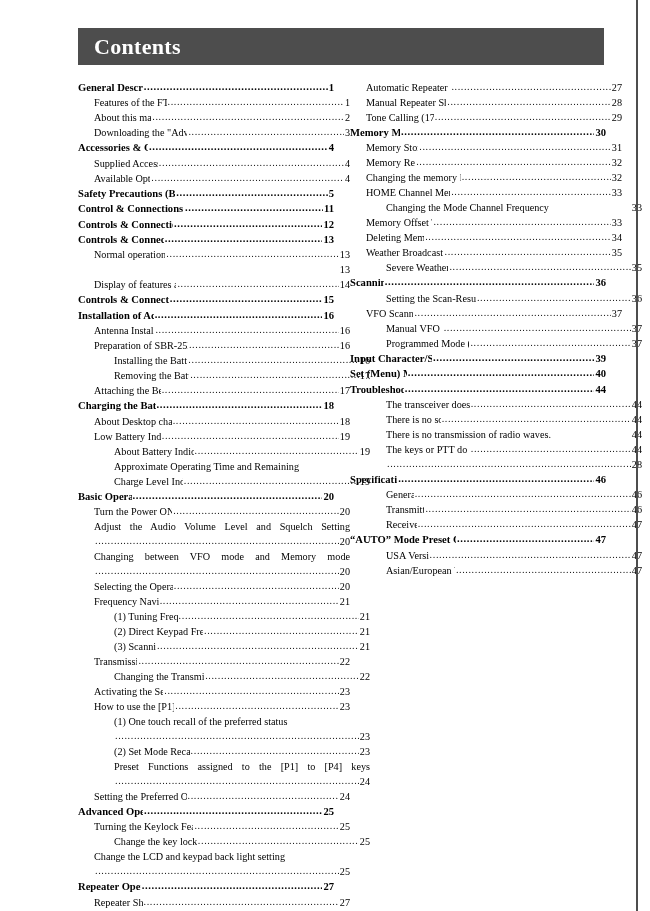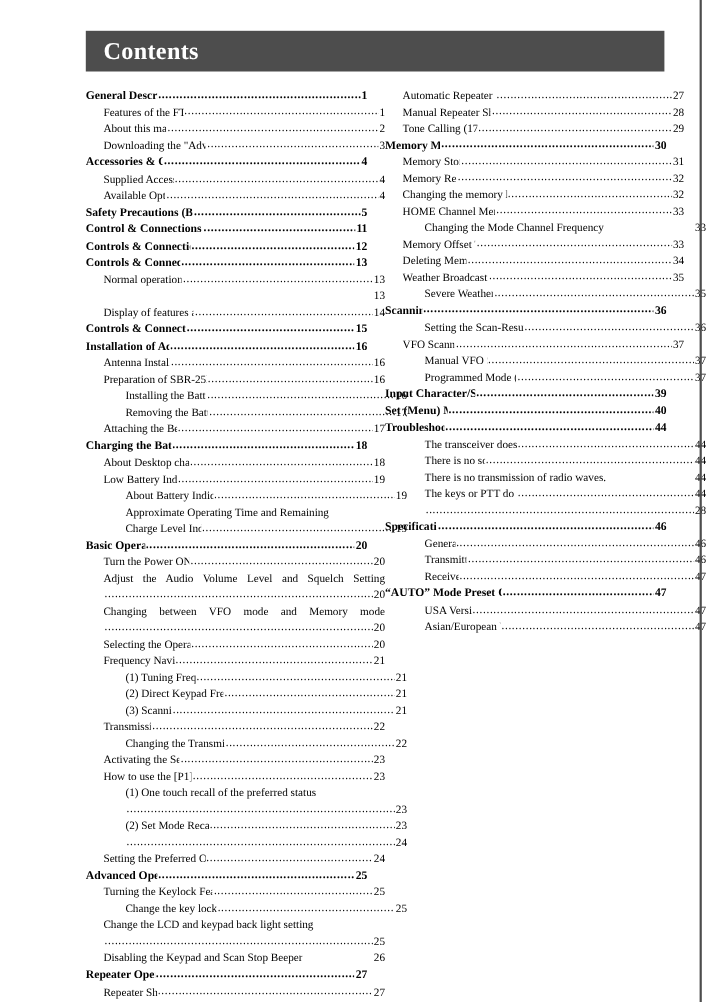--- a/index.html
+++ b/index.html
@@ -357,20 +357,21 @@
             <span class="toc-leader">................................................................................</span>
             <span class="toc-page">23</span>
           </span>
         </div>
         <div class="toc-entry lvl2">
           <span class="toc-label">(2) Set Mode Recall feature</span>
           <span class="toc-leader">................................................................................</span>
           <span class="toc-page">23</span>
         </div>
         <div class="toc-entry lvl2 wrap">
+          <span class="toc-flow" style="text-align-last: justify;">Preset Functions assigned to the [P1] to [P4] keys</span>
           <span class="toc-tail">
             <span class="toc-leader">................................................................................</span>
             <span class="toc-page">24</span>
           </span>
         </div>
         <div class="toc-entry lvl1">
           <span class="toc-label">Setting the Preferred Operating Mode</span>
           <span class="toc-leader">................................................................................</span>
           <span class="toc-page">24</span>
         </div>
@@ -389,25 +390,20 @@
           <span class="toc-leader">................................................................................</span>
           <span class="toc-page">25</span>
         </div>
         <div class="toc-entry lvl1 wrap">
           <span class="toc-flow">Change the LCD and keypad back light setting</span>
           <span class="toc-tail">
             <span class="toc-leader">................................................................................</span>
             <span class="toc-page">25</span>
           </span>
         </div>
-        <div class="toc-entry lvl1">
-          <span class="toc-label">Disabling the Keypad and Scan Stop Beeper</span>
-          <span class="toc-leader">&nbsp;</span>
-          <span class="toc-page">26</span>
-        </div>
         <div class="toc-entry lvl0">
           <span class="toc-label">Repeater Operation</span>
           <span class="toc-leader">................................................................................</span>
           <span class="toc-page">27</span>
         </div>
         <div class="toc-entry lvl1">
           <span class="toc-label">Repeater Shifts</span>
           <span class="toc-leader">................................................................................</span>
           <span class="toc-page">27</span>
         </div>

